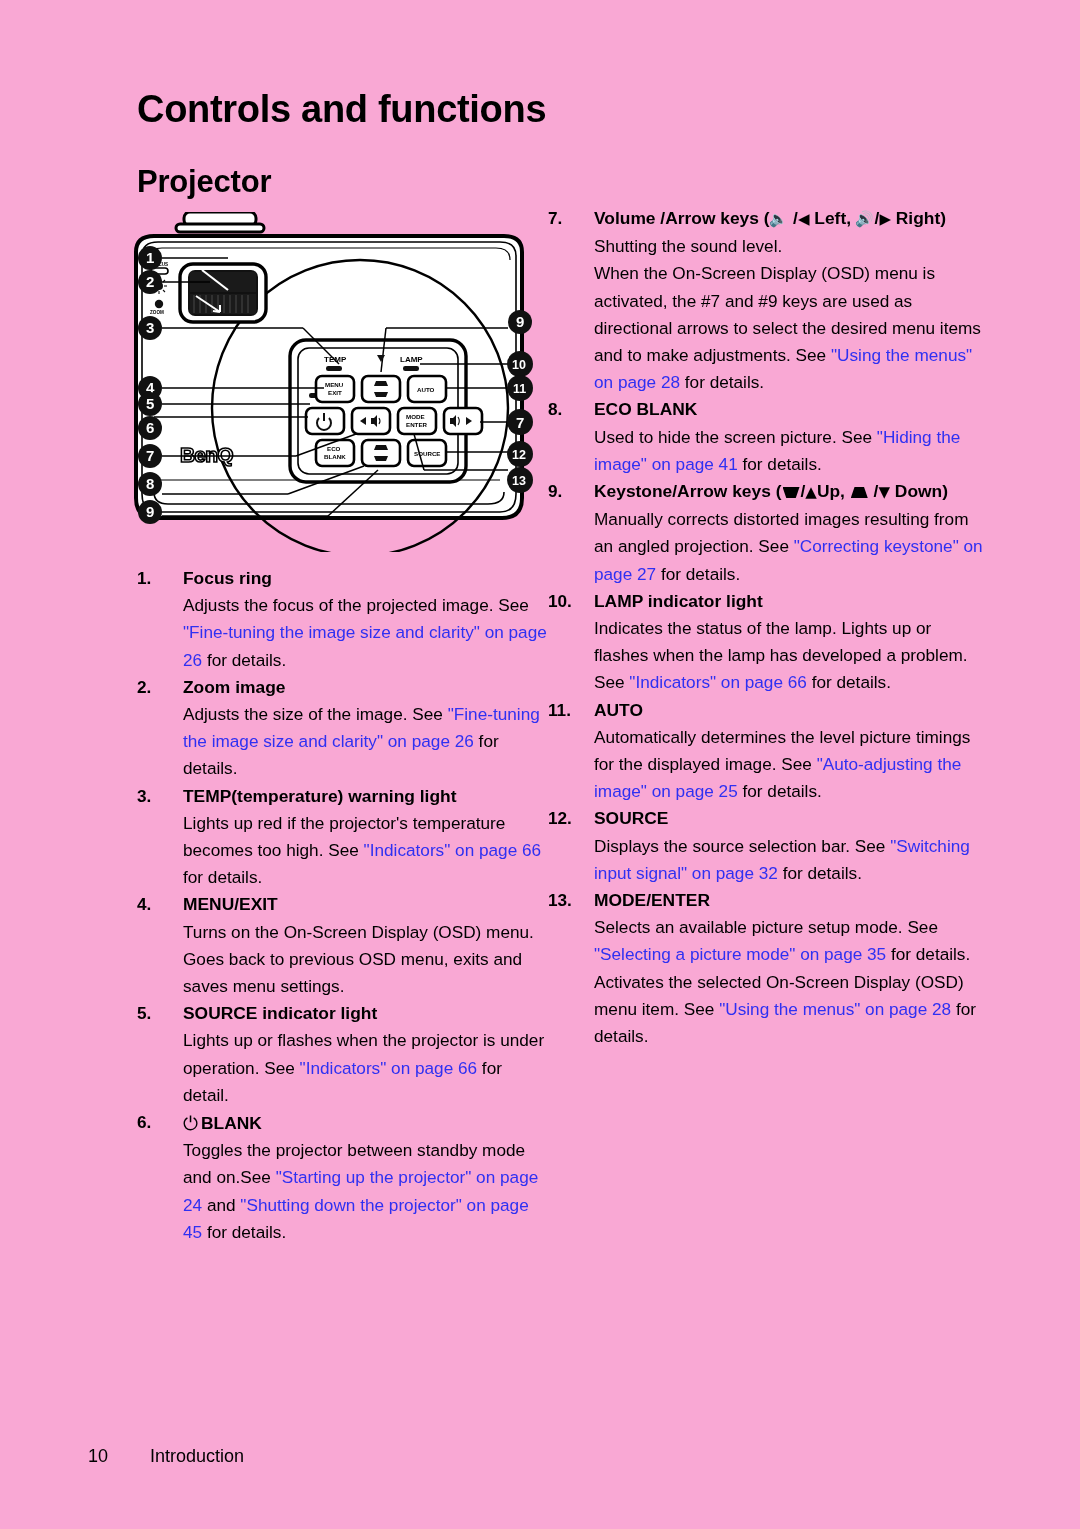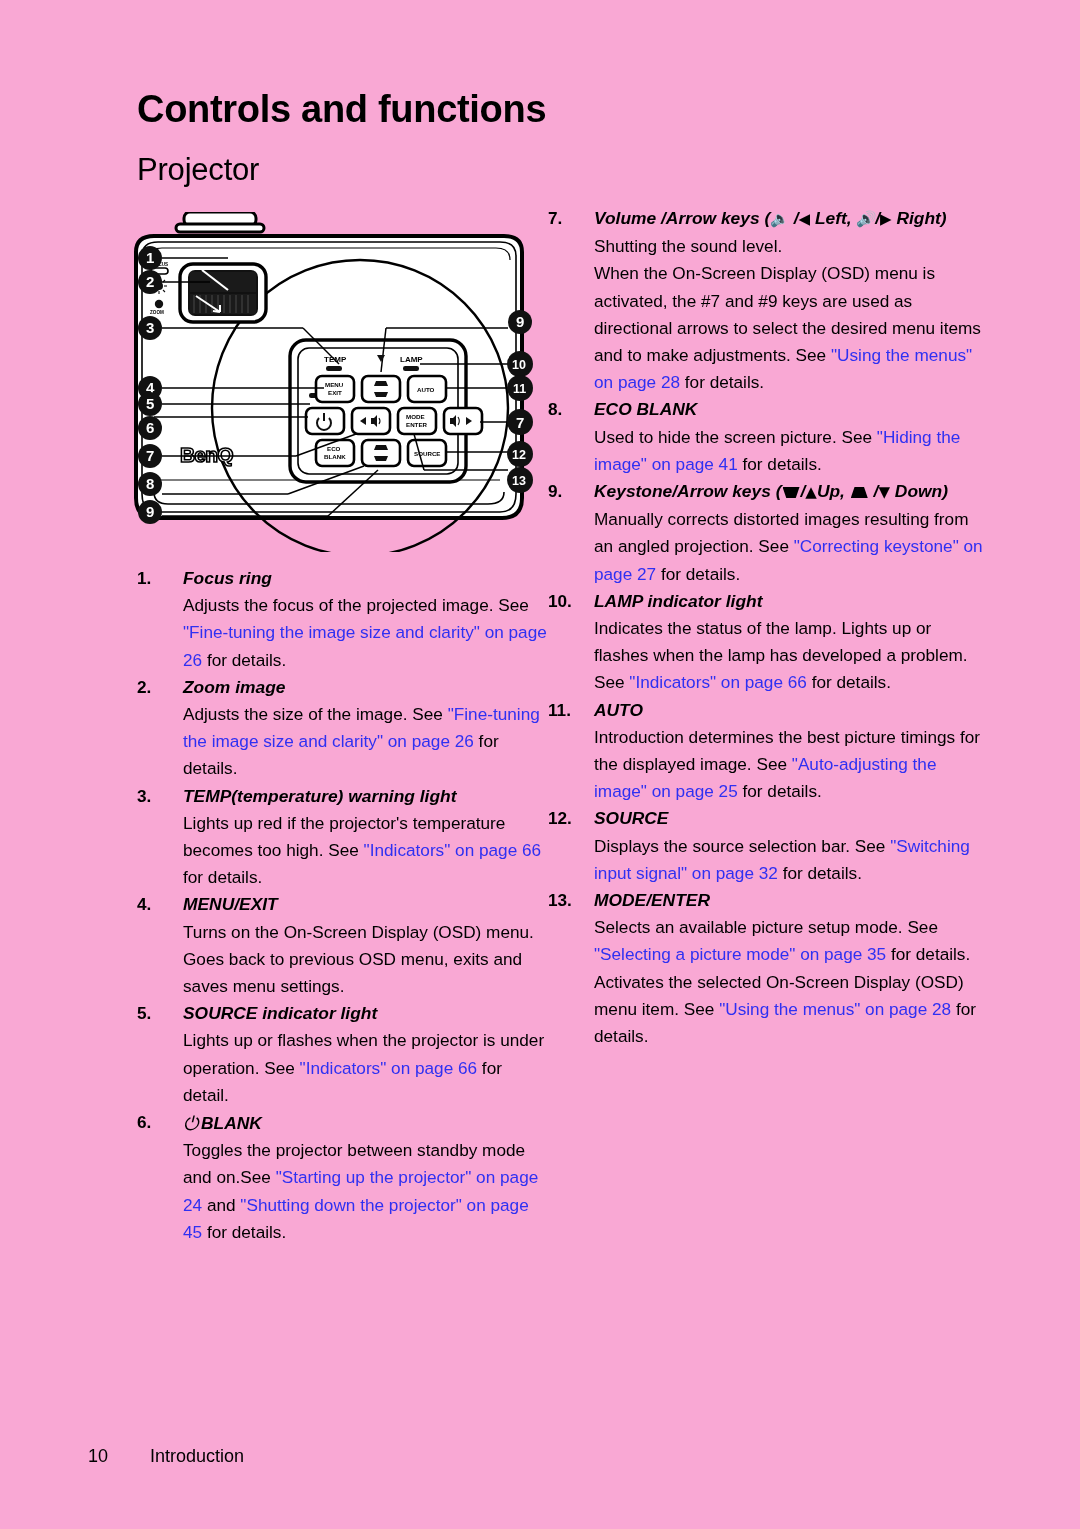--- a/index.html
+++ b/index.html
@@ -24,23 +24,23 @@
     top: 88px;
     font-size: 38px;
     font-weight: bold;
     letter-spacing: -0.3px;
     color: #000;
     white-space: nowrap;
   }
   .h2 {
     position: absolute;
     left: 137px;
-    top: 152px;
+    top: 164px;
     font-size: 31px;
-    font-weight: normal;
+    font-weight: bold;
     letter-spacing: -0.2px;
     color: #000;
     white-space: nowrap;
   }
 
   
   .col {
     position: absolute;
     font-size: 17.2px;
     line-height: 27.2px;
@@ -60,21 +60,20 @@
     line-height: 27.2px;
   }
   .body {
     flex: 1 1 auto;
     min-width: 0;
   }
   .term {
     font-weight: bold;
     font-size: 17.4px;
     line-height: 27.2px;
-    font-style: italic;
   }
   .desc {
     font-size: 17.2px;
     line-height: 27.2px;
     font-weight: normal;
   }
   .lnk { color: #2f30f2; }
 
   .gly {
     font-family: "DejaVu Sans", sans-serif;
@@ -470,21 +469,21 @@
         <div class="num">10.</div>
         <div class="body">
           <div class="term"><span>LAMP indicator light</span></div>
           <div class="desc"><span>Indicates the status of the lamp. Lights up or flashes when the lamp has developed a problem. See </span><span class="lnk">"Indicators" on page 66</span><span> for details.</span></div>
         </div>
       </div>
       <div class="entry">
         <div class="num">11.</div>
         <div class="body">
           <div class="term"><span>AUTO</span></div>
-          <div class="desc"><span>Introduction determines the best picture timings for the displayed image. See </span><span class="lnk">"Auto-adjusting the image" on page 25</span><span> for details.</span></div>
+          <div class="desc"><span>Automatically determines the level picture timings for the displayed image. See </span><span class="lnk">"Auto-adjusting the image" on page 25</span><span> for details.</span></div>
         </div>
       </div>
       <div class="entry">
         <div class="num">12.</div>
         <div class="body">
           <div class="term"><span>SOURCE</span></div>
           <div class="desc"><span>Displays the source selection bar. See </span><span class="lnk">"Switching input signal" on page 32</span><span> for details.</span></div>
         </div>
       </div>
       <div class="entry">

